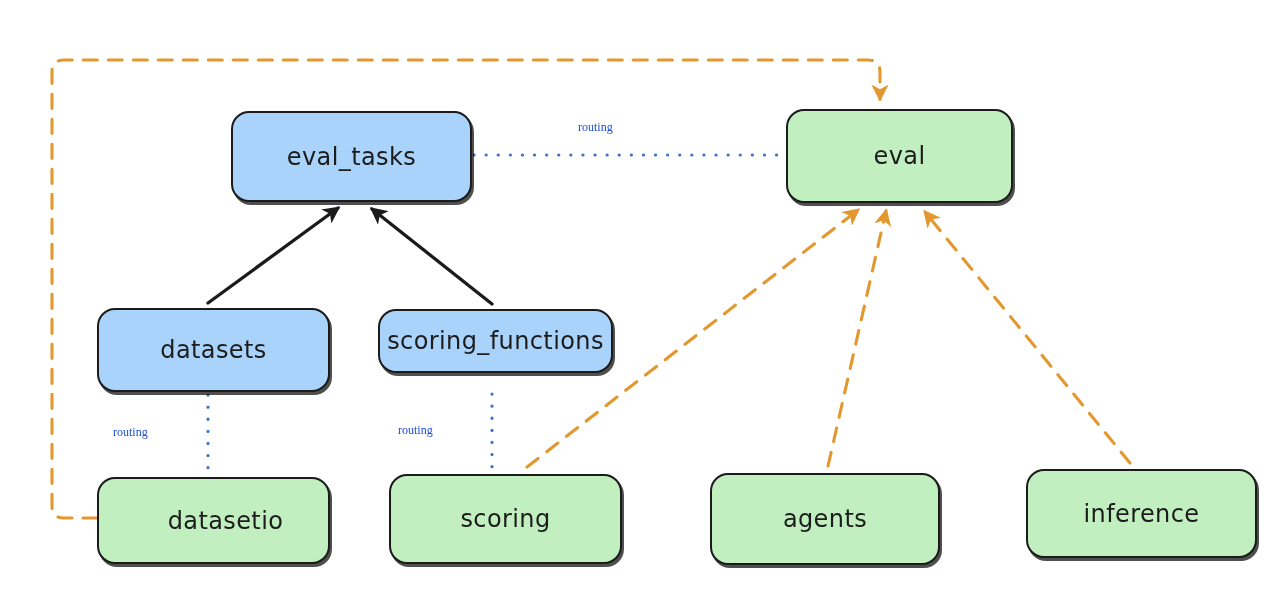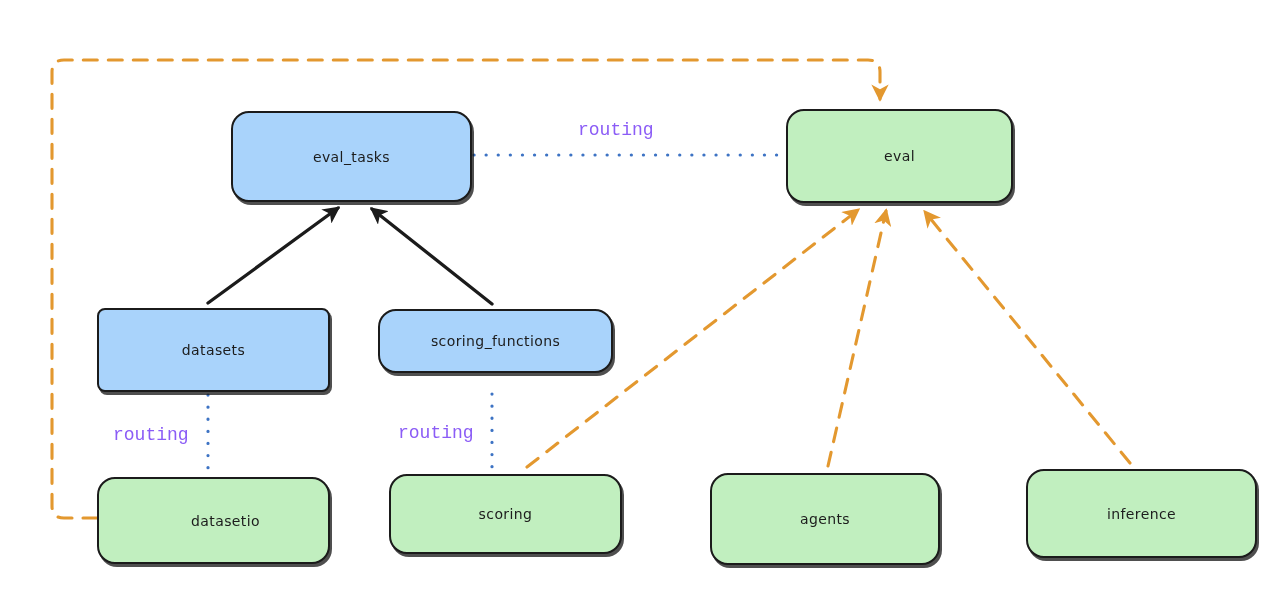--- a/index.html
+++ b/index.html
@@ -32,30 +32,30 @@
     border-radius: 18px;
     display: flex;
     align-items: center;
     justify-content: center;
     box-shadow: 2px 3px 0 rgba(20,20,20,0.75);
   }
   .node.blue  { background: #a9d3fb; }
   .node.green { background: #c1efbf; text-align: right; }
   .node .label {
     font-family: "DejaVu Sans", sans-serif;
-    font-size: 14px;
+    font-size: 24px;
     color: #1c1c1c;
     letter-spacing: 0.4px;
     white-space: nowrap;
   }
   .edge-label {
     position: absolute;
-    font-family: Liberation Mono, monospace;
-    font-size: 18px;
-    color: #8b5cf6;
+    font-family: Liberation Serif, serif;
+    font-size: 12px;
+    color: #1d4ed8;
     white-space: nowrap;
   }
 </style>
 </head>
 <body>
 
 <div id="canvas">
 
   <svg class="layer" viewBox="0 0 1280 596">
     <defs>
@@ -110,33 +110,33 @@
   <div class="edge-label" style="left:398px; top:423px;">routing</div>
 
   <div class="node blue" style="left:231px; top:111px; width:241px; height:91px;">
     <span class="label">eval_tasks</span>
   </div>
 
   <div class="node green" style="left:786px; top:109px; width:227px; height:94px;">
     <span class="label">eval</span>
   </div>
 
-  <div class="node blue" style="left:97px; top:308px; width:233px; height:84px;border-radius:8px;">
+  <div class="node blue" style="left:97px; top:308px; width:233px; height:84px;">
     <span class="label">datasets</span>
   </div>
 
   <div class="node blue" style="left:378px; top:309px; width:235px; height:64px;">
     <span class="label">scoring_functions</span>
   </div>
 
   <div class="node green" style="left:97px; top:477px; width:233px; height:87px;padding-left:24px;">
     <span class="label">datasetio</span>
   </div>
 
-  <div class="node green" style="left:389px; top:474px; width:233px; height:80px;">
+  <div class="node green" style="left:389px; top:474px; width:233px; height:90px;">
     <span class="label">scoring</span>
   </div>
 
   <div class="node green" style="left:710px; top:473px; width:230px; height:92px;">
     <span class="label">agents</span>
   </div>
 
   <div class="node green" style="left:1026px; top:469px; width:231px; height:89px;">
     <span class="label">inference</span>
   </div>

